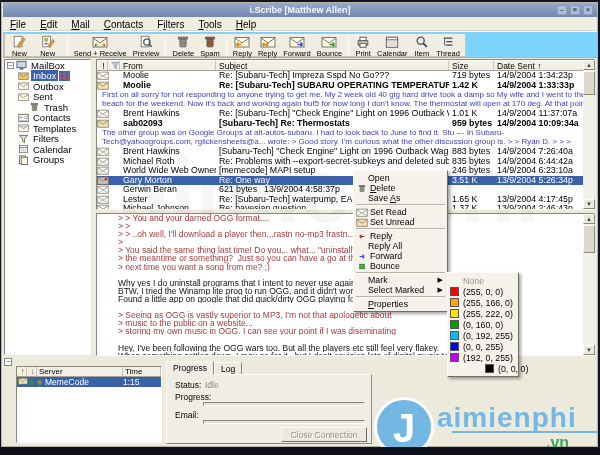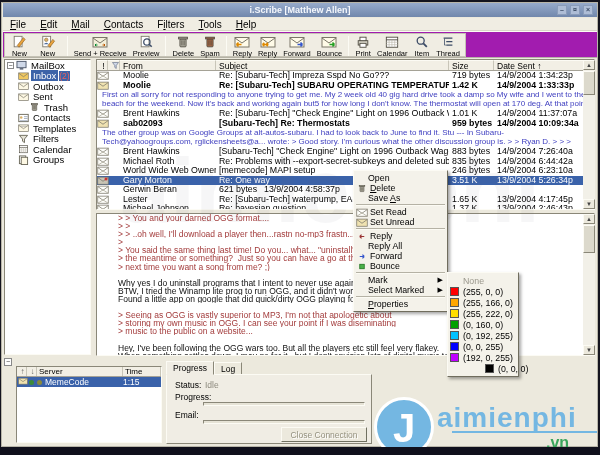--- a/index.html
+++ b/index.html
@@ -19,21 +19,21 @@
             color:#3c4c66; font-size:7px; line-height:8px; text-align:center; }
 
   
   .menubar { left:3px; top:18px; width:594px; height:13px; background:#f0ede3;
              display:flex; align-items:center; font-size:10px; color:#000;
              border-bottom:1px solid #d8d5c8; }
   .menu-item { padding:0 7px; height:13px; line-height:13px; }
   .menu-item u { text-decoration:underline; }
 
   
-  .toolbar { left:3px; top:31px; width:594px; height:27px; background:#a21caf;
+  .toolbar { left:3px; top:31px; width:594px; height:27px; background:#7dd3fc;
              border-top:1px solid #fcfbf4; border-bottom:1px solid #b5b2a5; }
   .toolbox { position:absolute; left:1px; top:1px; height:24px; display:flex;
              align-items:flex-start; border:1px solid #c5c2b5; background:#f0ede3; padding:0 2px;}
   .tbtn { display:flex; flex-direction:column; align-items:center; padding:1px 3px 0 3px; }
   .tbtn .ticon16 { width:16px; height:14px; }
   .tbtn .tlabel { font-size:7.5px; line-height:7.5px; text-align:center; color:#000; margin-top:1px; }
   .tsep { width:1px; background:#b5b2a5; border-right:1px solid #fcfbf4; margin:2px 3px; height:20px; }
 
   
   .tree { left:4px; top:59px; width:87px; height:296px; background:#fff; overflow:hidden;
@@ -549,22 +549,22 @@
       <div class="bline q">&gt;</div>
       <div class="bline q">&gt; You said the same thing last time! Do you... what... "uninstall" WinAmp in</div>
       <div class="bline q">&gt; the meantime or something?  Just so you can have a go at the OGG format</div>
       <div class="bline q">&gt; next time you want a song from me? ;)</div>
       <div class="bline t"> </div>
       <div class="bline t">Why yes I do uninstall programs that I intent to never use again - or ones that are o</div>
       <div class="bline t">BTW, I tried the Winamp lite prog to run OGG, and it didn't work. Guess I needed t</div>
       <div class="bline t">Found a little app on google that did quick/dirty OGG playing for Rachel's app thou</div>
       <div class="bline t"> </div>
       <div class="bline q">&gt; Seeing as OGG is vastly superior to MP3, I'm not that apologetic about</div>
+      <div class="bline q">&gt; music to the public on a website...</div>
       <div class="bline q">&gt; storing my own music in OGG. I can see your point if I was diseminating</div>
-      <div class="bline q">&gt; music to the public on a website...</div>
       <div class="bline t"> </div>
       <div class="bline t">Hey, I've been following the OGG wars too. But all the players etc still feel very flakey.</div>
       <div class="bline t">When something settles down, I may go for it.. but I don't envision lots of digital music to care much do</div>
     </div>
   <div class="abs sb" id="body-sb" style="left:583px; top:214px; width:12px; height:141px;">
       <span class="sb-btn" style="top:0;">▲</span>
       <span class="sb-thumb" style="top:11px; height:28px;"></span>
       <span class="sb-btn" style="top:131px;">▼</span>
     </div>
 

